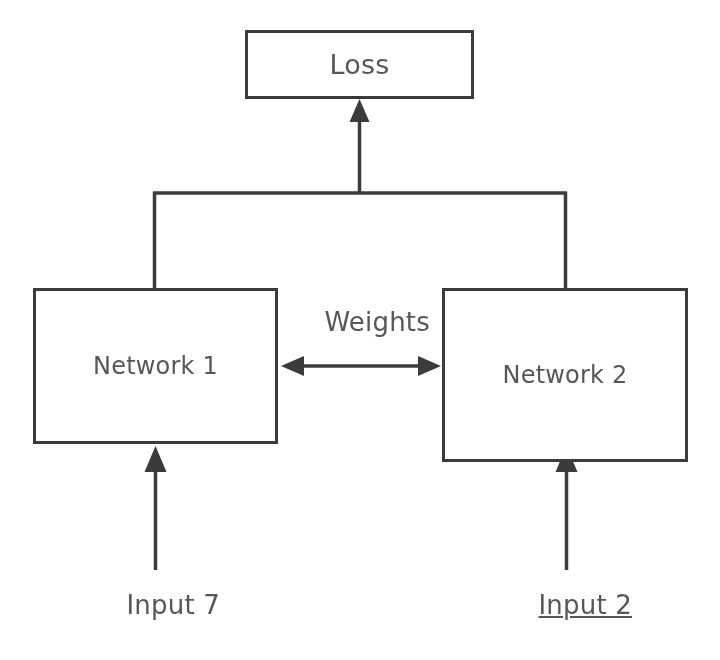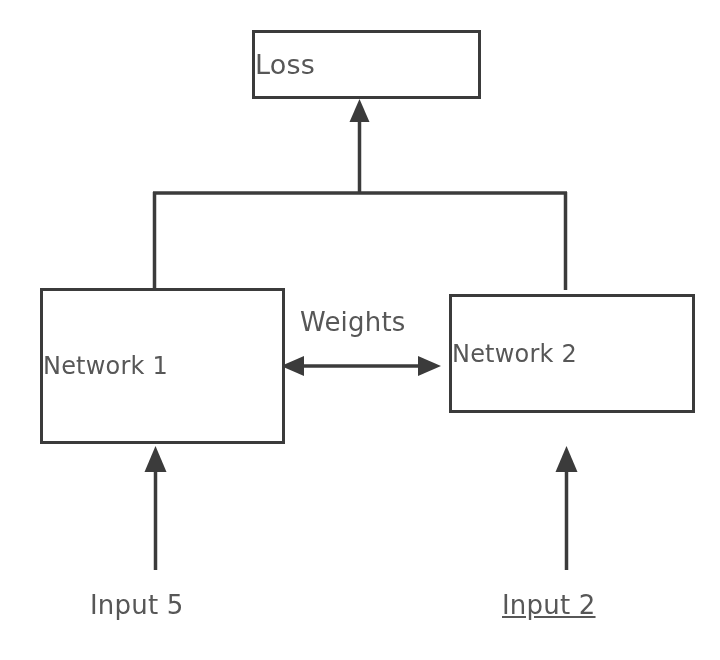--- a/index.html
+++ b/index.html
@@ -26,59 +26,58 @@
     height: 660px;
     display: block;
   }
   .node-box {
     position: absolute;
     box-sizing: border-box;
     background: #ffffff;
     border: 3px solid #3b3b3b;
     display: flex;
     align-items: center;
-    justify-content: flex-start;
-    margin-left: 7px;
+    justify-content: center;
   }
   .node-label {
     color: #575757;
     font-size: 24px;
     font-weight: 400;
     letter-spacing: 0.2px;
     line-height: 1;
     white-space: nowrap;
   }
   .free-label {
     position: absolute;
     color: #575757;
     font-size: 26px;
     font-weight: 400;
     letter-spacing: 0.2px;
     line-height: 1;
     white-space: nowrap;
-    text-align: left;
+    text-align: right;
   }
   #node-loss {
     left: 245px;
     top: 30px;
     width: 229px;
     height: 69px;
   }
   #node-loss .node-label { font-size: 27px; }
   #node-network-1 {
     left: 33px;
     top: 288px;
     width: 245px;
     height: 156px;
   }
   #node-network-2 {
     left: 442px;
-    top: 294px;
+    top: 288px;
     width: 246px;
-    height: 119px;
+    height: 174px;
   }
   #label-weights {
     left: 300px;
     top: 309px;
     width: 130px;
   }
   #label-input-1 {
     left: 90px;
     top: 592px;
     width: 130px;
@@ -132,17 +131,17 @@
   <div id="node-network-1" class="node-box">
     <span class="node-label">Network 1</span>
   </div>
 
   <div id="node-network-2" class="node-box">
     <span class="node-label">Network 2</span>
   </div>
 
   <div id="label-weights" class="free-label">Weights</div>
 
-  <div id="label-input-1" class="free-label">Input 5</div>
+  <div id="label-input-1" class="free-label">Input 7</div>
 
   <div id="label-input-2" class="free-label">Input 2</div>
 
 </div>
 
 </body></html>

